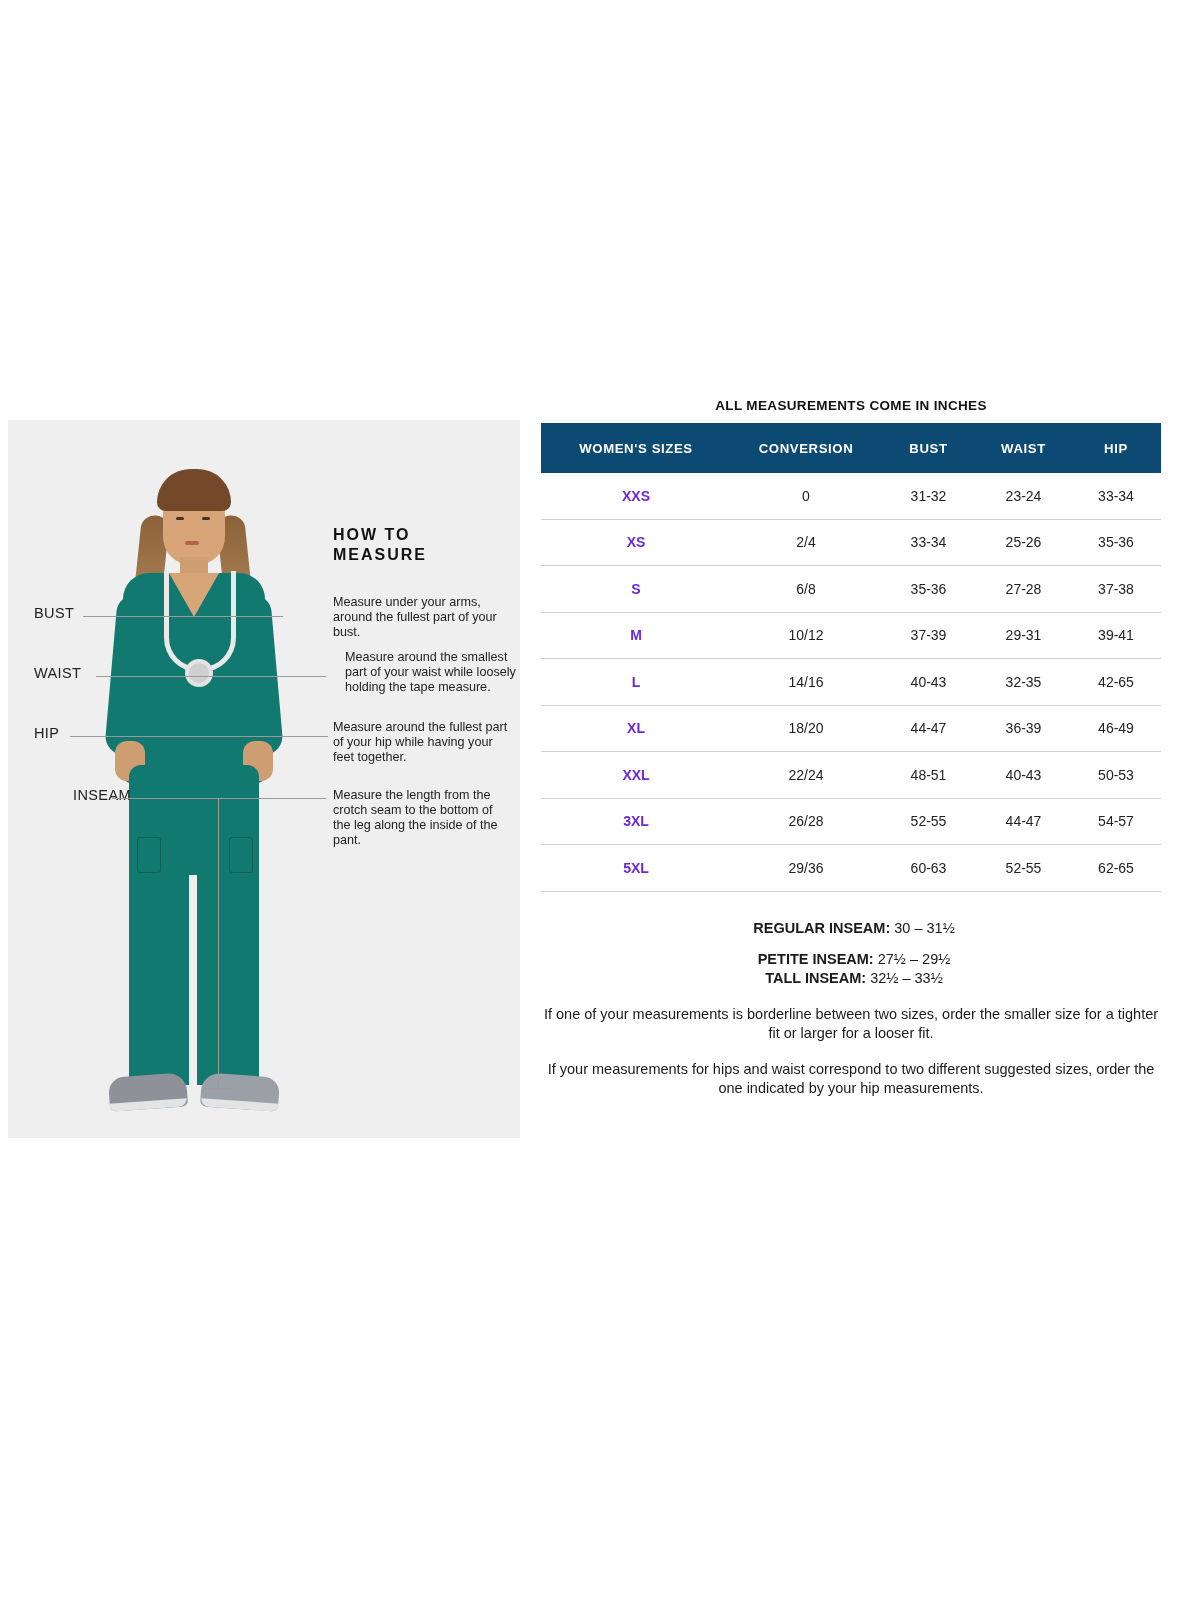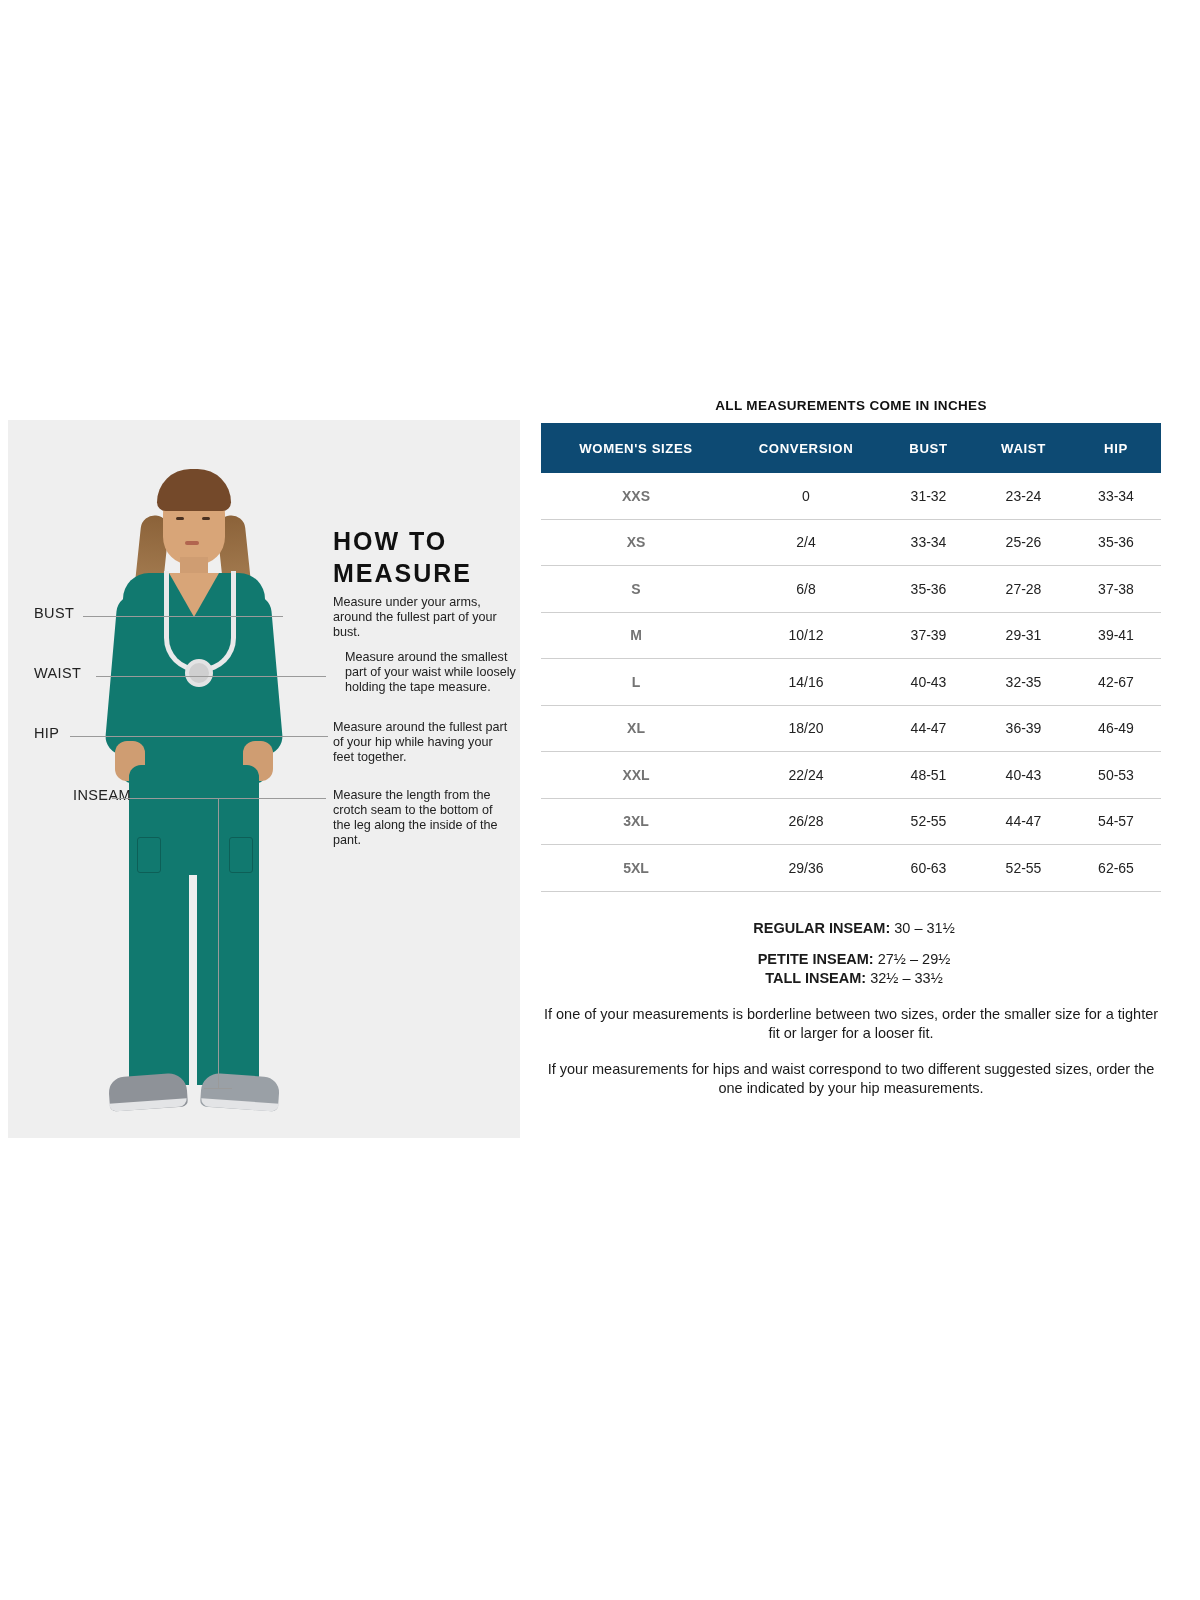--- a/index.html
+++ b/index.html
@@ -157,21 +157,21 @@
     width: 1px;
     background: #9a9a9a;
   }
 
   
   #howto-title {
     position: absolute;
     left: 325px;
     top: 105px;
     width: 180px;
-    font-size: 25px;
+    font-size: 16px;
     font-weight: bold;
     letter-spacing: 2px;
     line-height: 1.28;
     color: #111;
   }
   .howto-para {
     position: absolute;
     left: 325px;
     width: 176px;
     font-size: 12.6px;
@@ -214,21 +214,21 @@
   }
   #size-table tbody td {
     height: 43.5px;
     text-align: center;
     vertical-align: middle;
     font-size: 14px;
     color: #222;
     border-bottom: 1px solid #cfcfcf;
   }
   #size-table tbody td.size-cell {
-    color: #737373;
+    color: #6d28d9;
     font-weight: bold;
   }
   #size-table col.c1 { width: 190px; }
   #size-table col.c2 { width: 150px; }
   #size-table col.c3 { width: 95px; }
   #size-table col.c4 { width: 95px; }
   #size-table col.c5 { width: 90px; }
 
   .inseam-line {
     position: absolute;
@@ -359,21 +359,21 @@
       <td>10/12</td>
       <td>37-39</td>
       <td>29-31</td>
       <td>39-41</td>
     </tr>
     <tr>
       <td class="size-cell">L</td>
       <td>14/16</td>
       <td>40-43</td>
       <td>32-35</td>
-      <td>42-67</td>
+      <td>42-65</td>
     </tr>
     <tr>
       <td class="size-cell">XL</td>
       <td>18/20</td>
       <td>44-47</td>
       <td>36-39</td>
       <td>46-49</td>
     </tr>
     <tr>
       <td class="size-cell">XXL</td>

